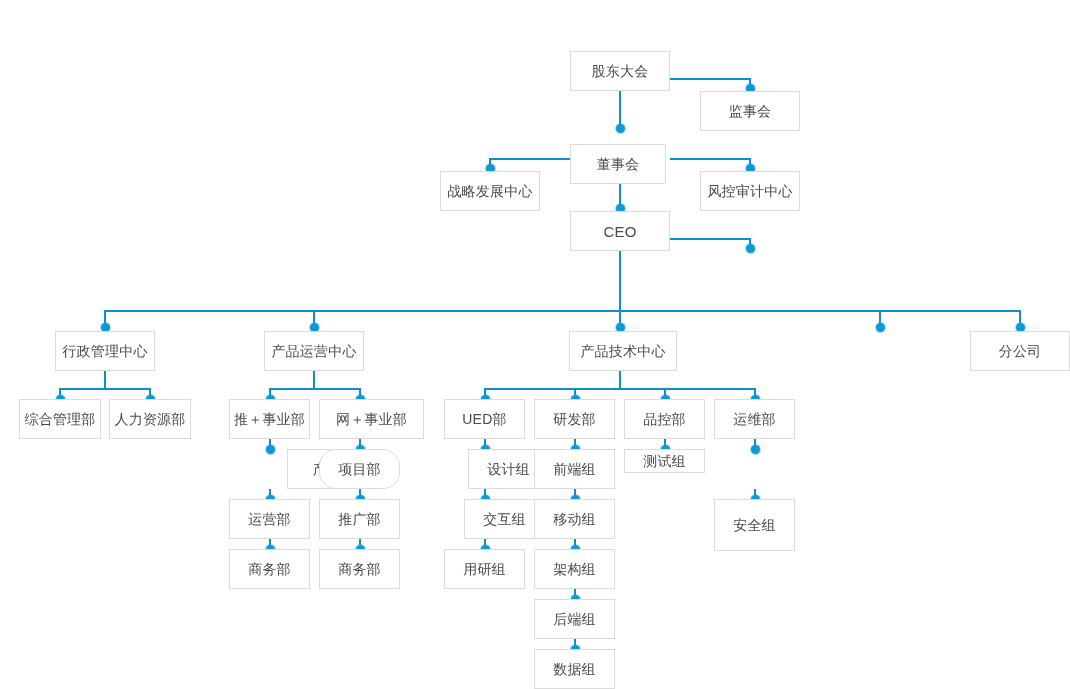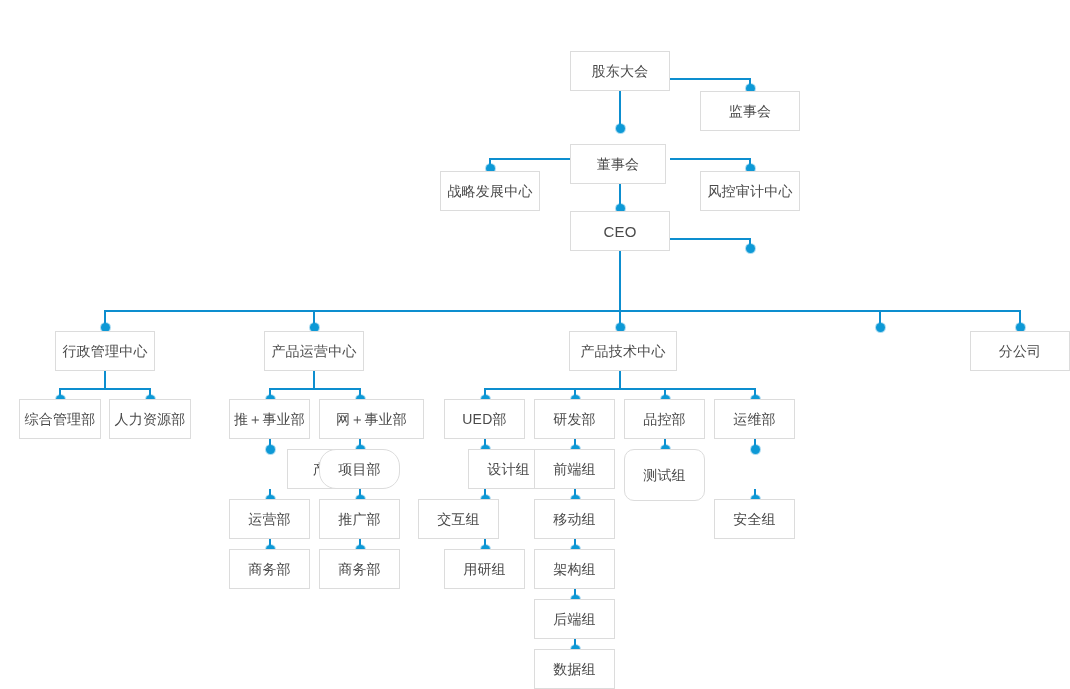--- a/index.html
+++ b/index.html
@@ -189,25 +189,25 @@
   <div class="node" style="left:319px; top:549px; width:81px; height:40px;">商务部</div>
 
   <div class="node" style="left:569px; top:331px; width:108px; height:40px;">产品技术中心</div>
   <div class="node" style="left:444px; top:399px; width:81px; height:40px;">UED部</div>
   <div class="node" style="left:534px; top:399px; width:81px; height:40px;">研发部</div>
   <div class="node" style="left:624px; top:399px; width:81px; height:40px;">品控部</div>
   <div class="node" style="left:714px; top:399px; width:81px; height:40px;">运维部</div>
 
   <div class="node" style="left:444px; top:449px; width:81px; height:40px;margin-left:24px;">设计组</div>
   <div class="node" style="left:534px; top:449px; width:81px; height:40px;text-align:right;">前端组</div>
-  <div class="node" style="left:624px; top:449px; width:81px; height:52px;border-radius:10px;">测试组</div>
-
-  <div class="node" style="left:418px; top:499px; width:81px; height:40px;">交互组</div>
+  <div class="node" style="left:624px; top:449px; width:81px; height:24px;">测试组</div>
+
+  <div class="node" style="left:464px; top:499px; width:81px; height:40px;">交互组</div>
   <div class="node" style="left:534px; top:499px; width:81px; height:40px;">移动组</div>
-  <div class="node" style="left:714px; top:499px; width:81px; height:40px;">安全组</div>
+  <div class="node" style="left:714px; top:499px; width:81px; height:52px;">安全组</div>
 
   <div class="node" style="left:444px; top:549px; width:81px; height:40px;">用研组</div>
   <div class="node" style="left:534px; top:549px; width:81px; height:40px;">架构组</div>
   <div class="node" style="left:534px; top:599px; width:81px; height:40px;">后端组</div>
   <div class="node" style="left:534px; top:649px; width:81px; height:40px;">数据组</div>
 
   <div class="node" style="left:970px; top:331px; width:100px; height:40px;">分公司</div>
 
 </div>
 

